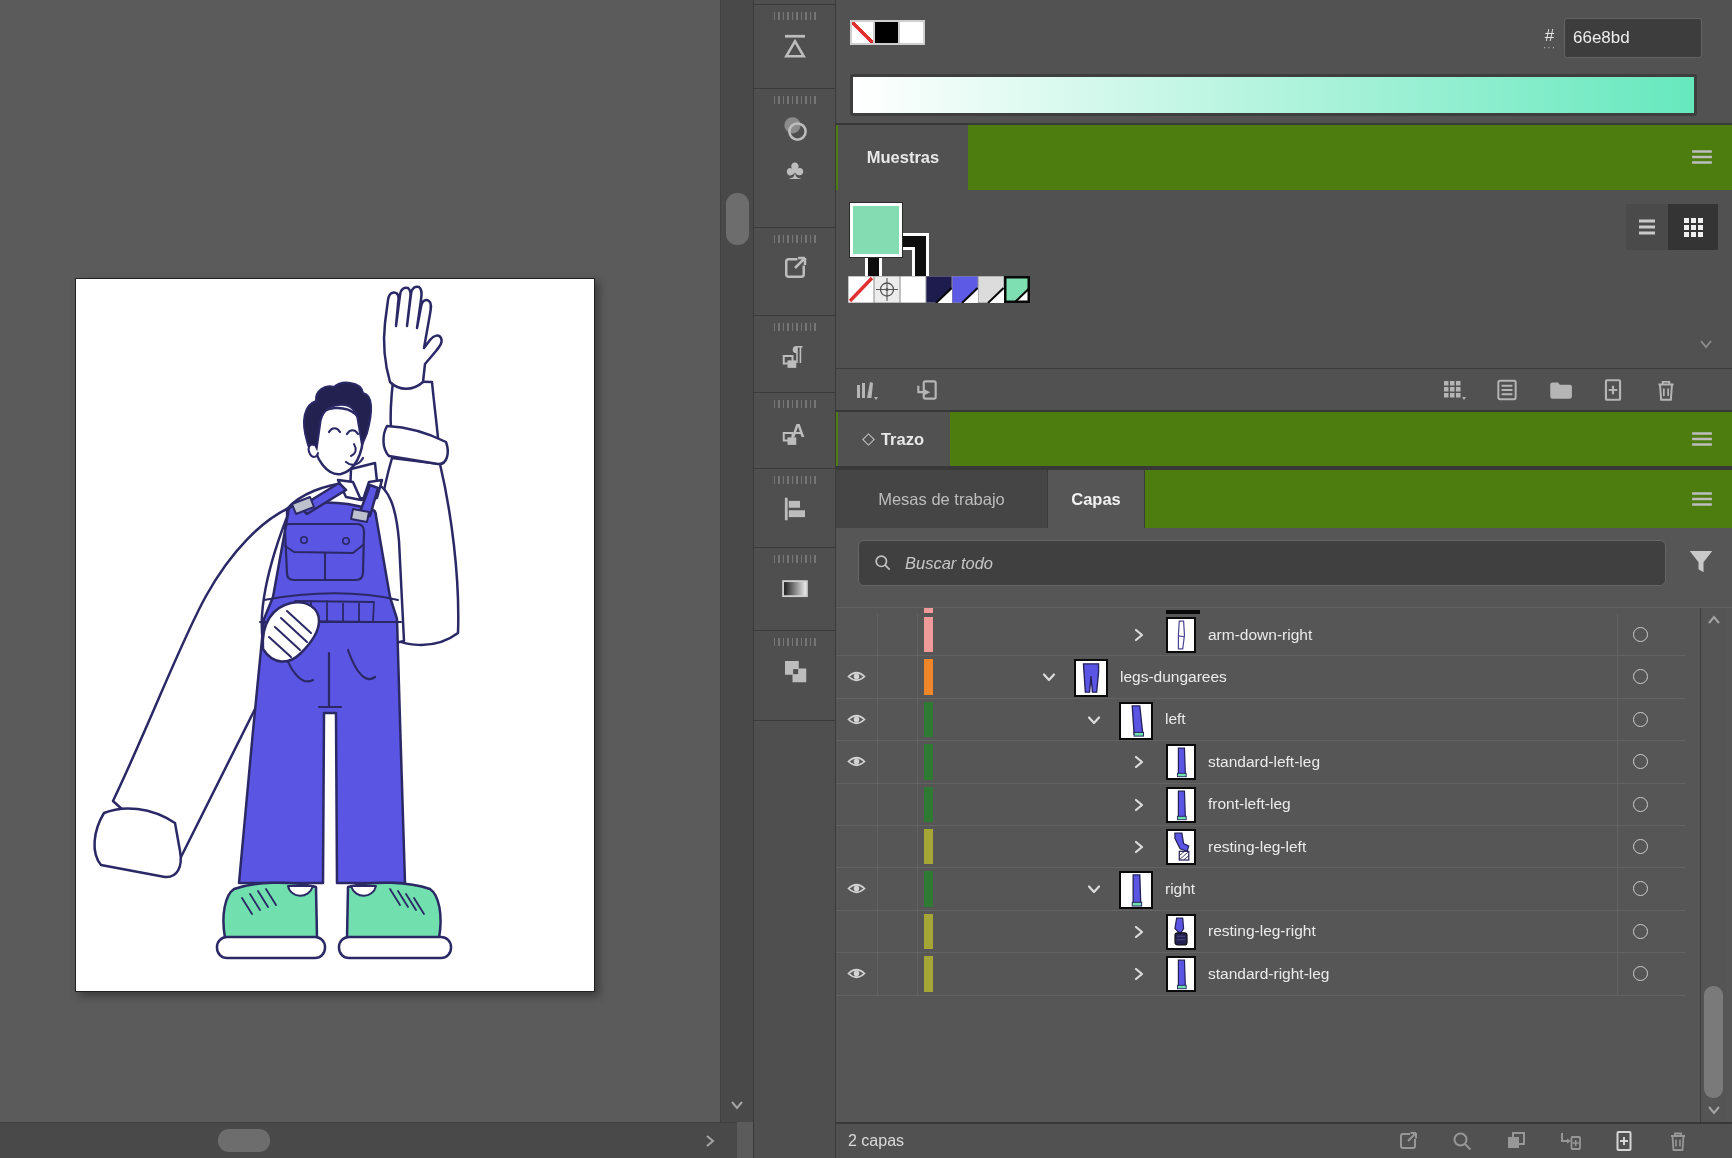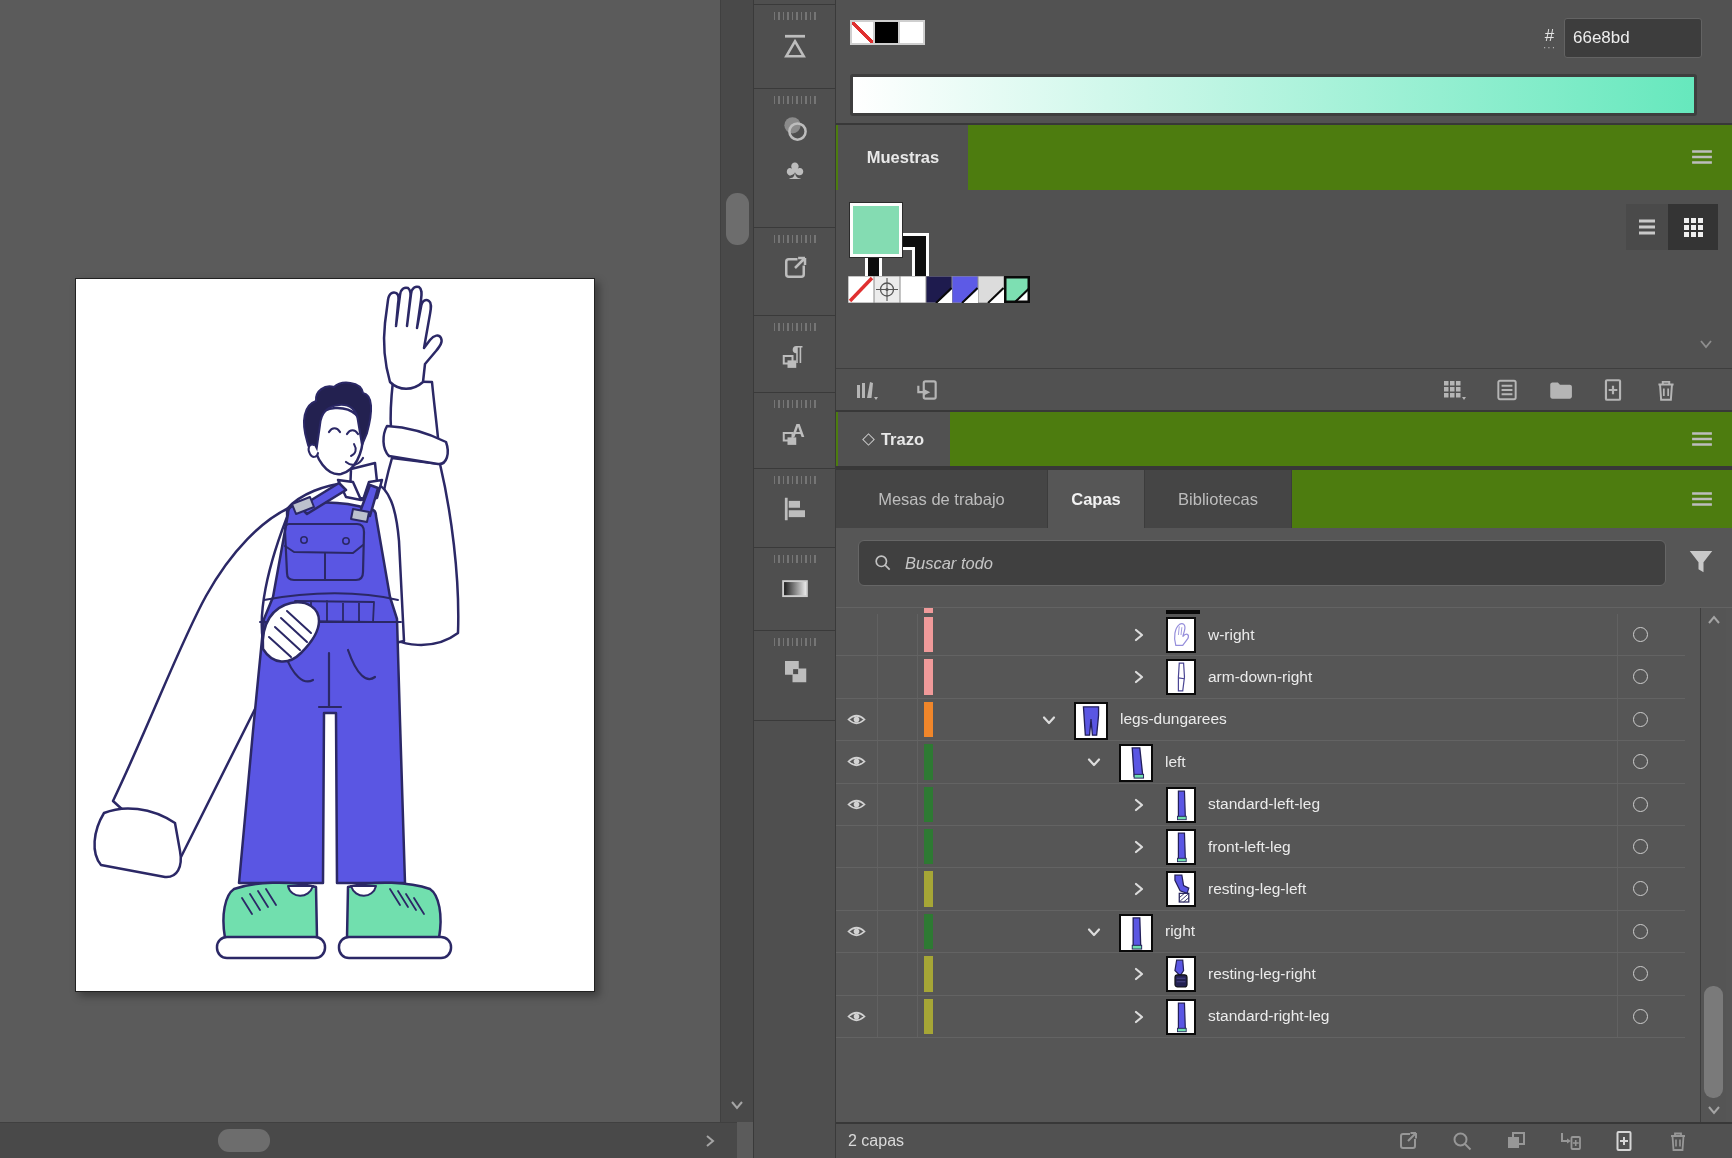--- a/index.html
+++ b/index.html
@@ -511,21 +511,20 @@
             <path d="M3 5h18M3 10h18M3 15h18" stroke="currentColor" stroke-width="2.4"></path>
           </svg>
       </div>
     </div>
     <div class="abs sep" style="left:0;top:466px;width:896px;height:4px;"></div>
 
     <div class="abs hdr" style="left:0;top:470px;width:896px;height:58px;">
       <div id="tabs-row" style="display:flex;height:58px;">
           <div class="tab" style="width: 212px;">Mesas de trabajo</div>
           <div class="tab active" style="width: 97px;">Capas</div>
-          <div class="tab" style="width: 147px;">Bibliotecas</div>
         </div>
       <div class="abs hamb" style="left:852px;top:18px;">
         <svg viewBox="0 0 24 20">
             <path d="M3 5h18M3 10h18M3 15h18" stroke="currentColor" stroke-width="2.4"></path>
           </svg>
       </div>
     </div>
 
     <div class="abs layers-body" style="left:0;top:528px;width:896px;height:736px;">
       <div class="abs searchbox" style="left:22px;top:12px;width:808px;height:46px;padding-left:14px;gap:12px;">
@@ -539,37 +538,20 @@
         <svg viewBox="0 0 24 24">
             <path d="M3 4 L21 4 L14 13 L14 21 L10 18.5 L10 13 Z" fill="currentColor"></path>
           </svg>
       </div>
 
       <div class="abs list" id="layer-list">
           <div class="sliver">
             <div style="position:absolute;left:88px;top:0;bottom:1px;width:9px;background:#f09a9a;"></div>
             <div style="position:absolute;left:330px;top:2px;width:34px;height:4px;background:#0a0a0a;"></div>
           </div>
-        <div class="lrow">
-    <div class="cell c-eye"></div>
-    <div class="cell c-lock"></div>
-    <div class="cbar" style="background: rgb(240, 154, 154);"></div>
-    <div class="chev" style="left: 295px;"><svg viewBox="0 0 16 16" fill="none" stroke="none">
-                <path d="M5 3 L11 8 L5 13" stroke="currentColor" stroke-width="2.2" stroke-linecap="round" stroke-linejoin="round"></path>
-              </svg></div>
-    <div class="thumb" style="left: 330px; width: 30px; height: 36px;">
-              <svg viewBox="0 0 30 36" fill="none" stroke="none">
-                <path d="M9 30 C6 20 8 10 13 6 C17 3 21 6 19 13 L17 20 C21 15 25 17 23 22 L17 30 Z" fill="#fff" stroke="#958edb" stroke-width="1.4"></path>
-                <path d="M13 8 L12 18 M16 9 L15 18" stroke="#958edb" stroke-width="1"></path>
-              </svg>
-            </div>
-    <div class="lname" style="left: 372px;">w-right</div>
-    <div class="vline"></div>
-    <div class="target"></div>
-  </div>
           <div class="lrow">
     <div class="cell c-eye"></div>
     <div class="cell c-lock"></div>
     <div class="cbar" style="background: rgb(240, 154, 154);"></div>
     <div class="chev" style="left: 295px;"><svg viewBox="0 0 16 16" fill="none" stroke="none">
                 <path d="M5 3 L11 8 L5 13" stroke="currentColor" stroke-width="2.2" stroke-linecap="round" stroke-linejoin="round"></path>
               </svg></div>
     <div class="thumb" style="left: 330px; width: 30px; height: 36px;">
               <svg viewBox="0 0 30 36" fill="none" stroke="none">
                 <path d="M13 2 L18 2 L19 18 L17 34 L12 34 L12 18 Z" fill="#fff" stroke="#4b4694" stroke-width="1.4"></path>

